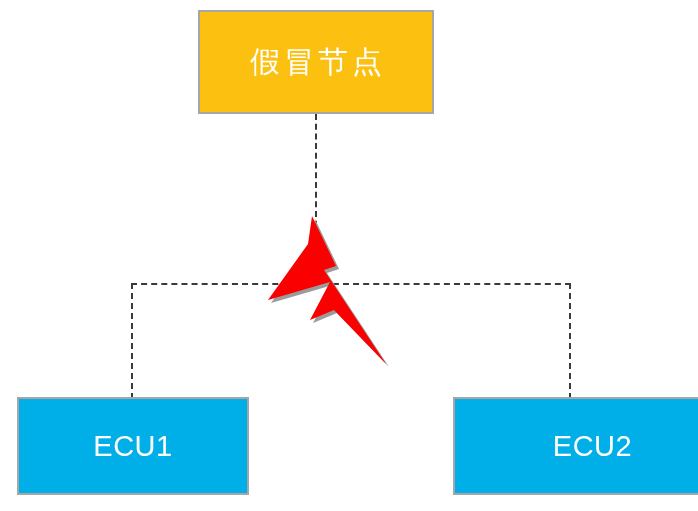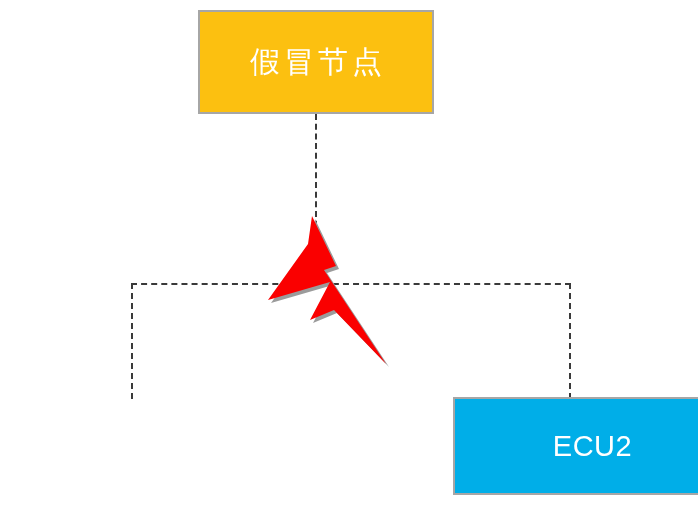--- a/index.html
+++ b/index.html
@@ -124,20 +124,23 @@
   <div class="conn-h conn-bus"></div>
 
   <div class="conn-v conn-ecu1-riser"></div>
 
   <div class="conn-v conn-ecu2-riser"></div>
 
   <div class="node node-attacker">
     <span class="label">假冒节点</span>
   </div>
 
+  <div class="node node-ecu1">
+    <span class="label">ECU1</span>
+  </div>
 
   <div class="node node-ecu2">
     <span class="label">ECU2</span>
   </div>
 
   <svg class="bolt" viewBox="0 0 140 160">
     <polygon points="50,36 10,92 72,74 52,112 76,102 128,156 66,62 78,58 54,8" fill="#9b9b9b" transform="translate(3,3)"></polygon>
     <polygon points="50,36 10,92 72,74 52,112 76,102 128,156 66,62 78,58 54,8" fill="#fa0000"></polygon>
   </svg>
 

